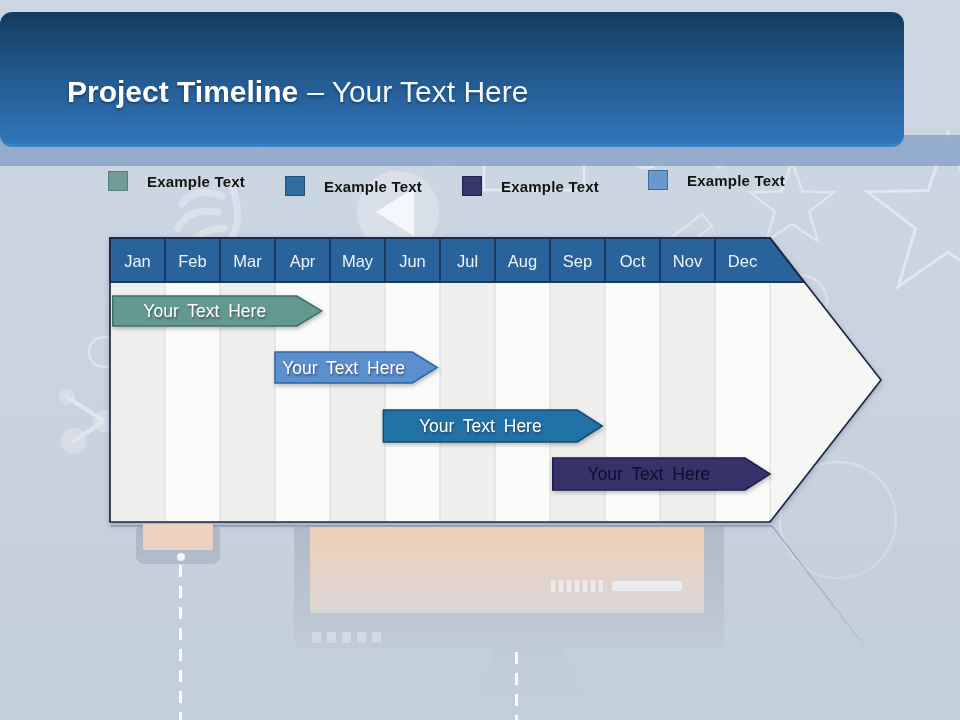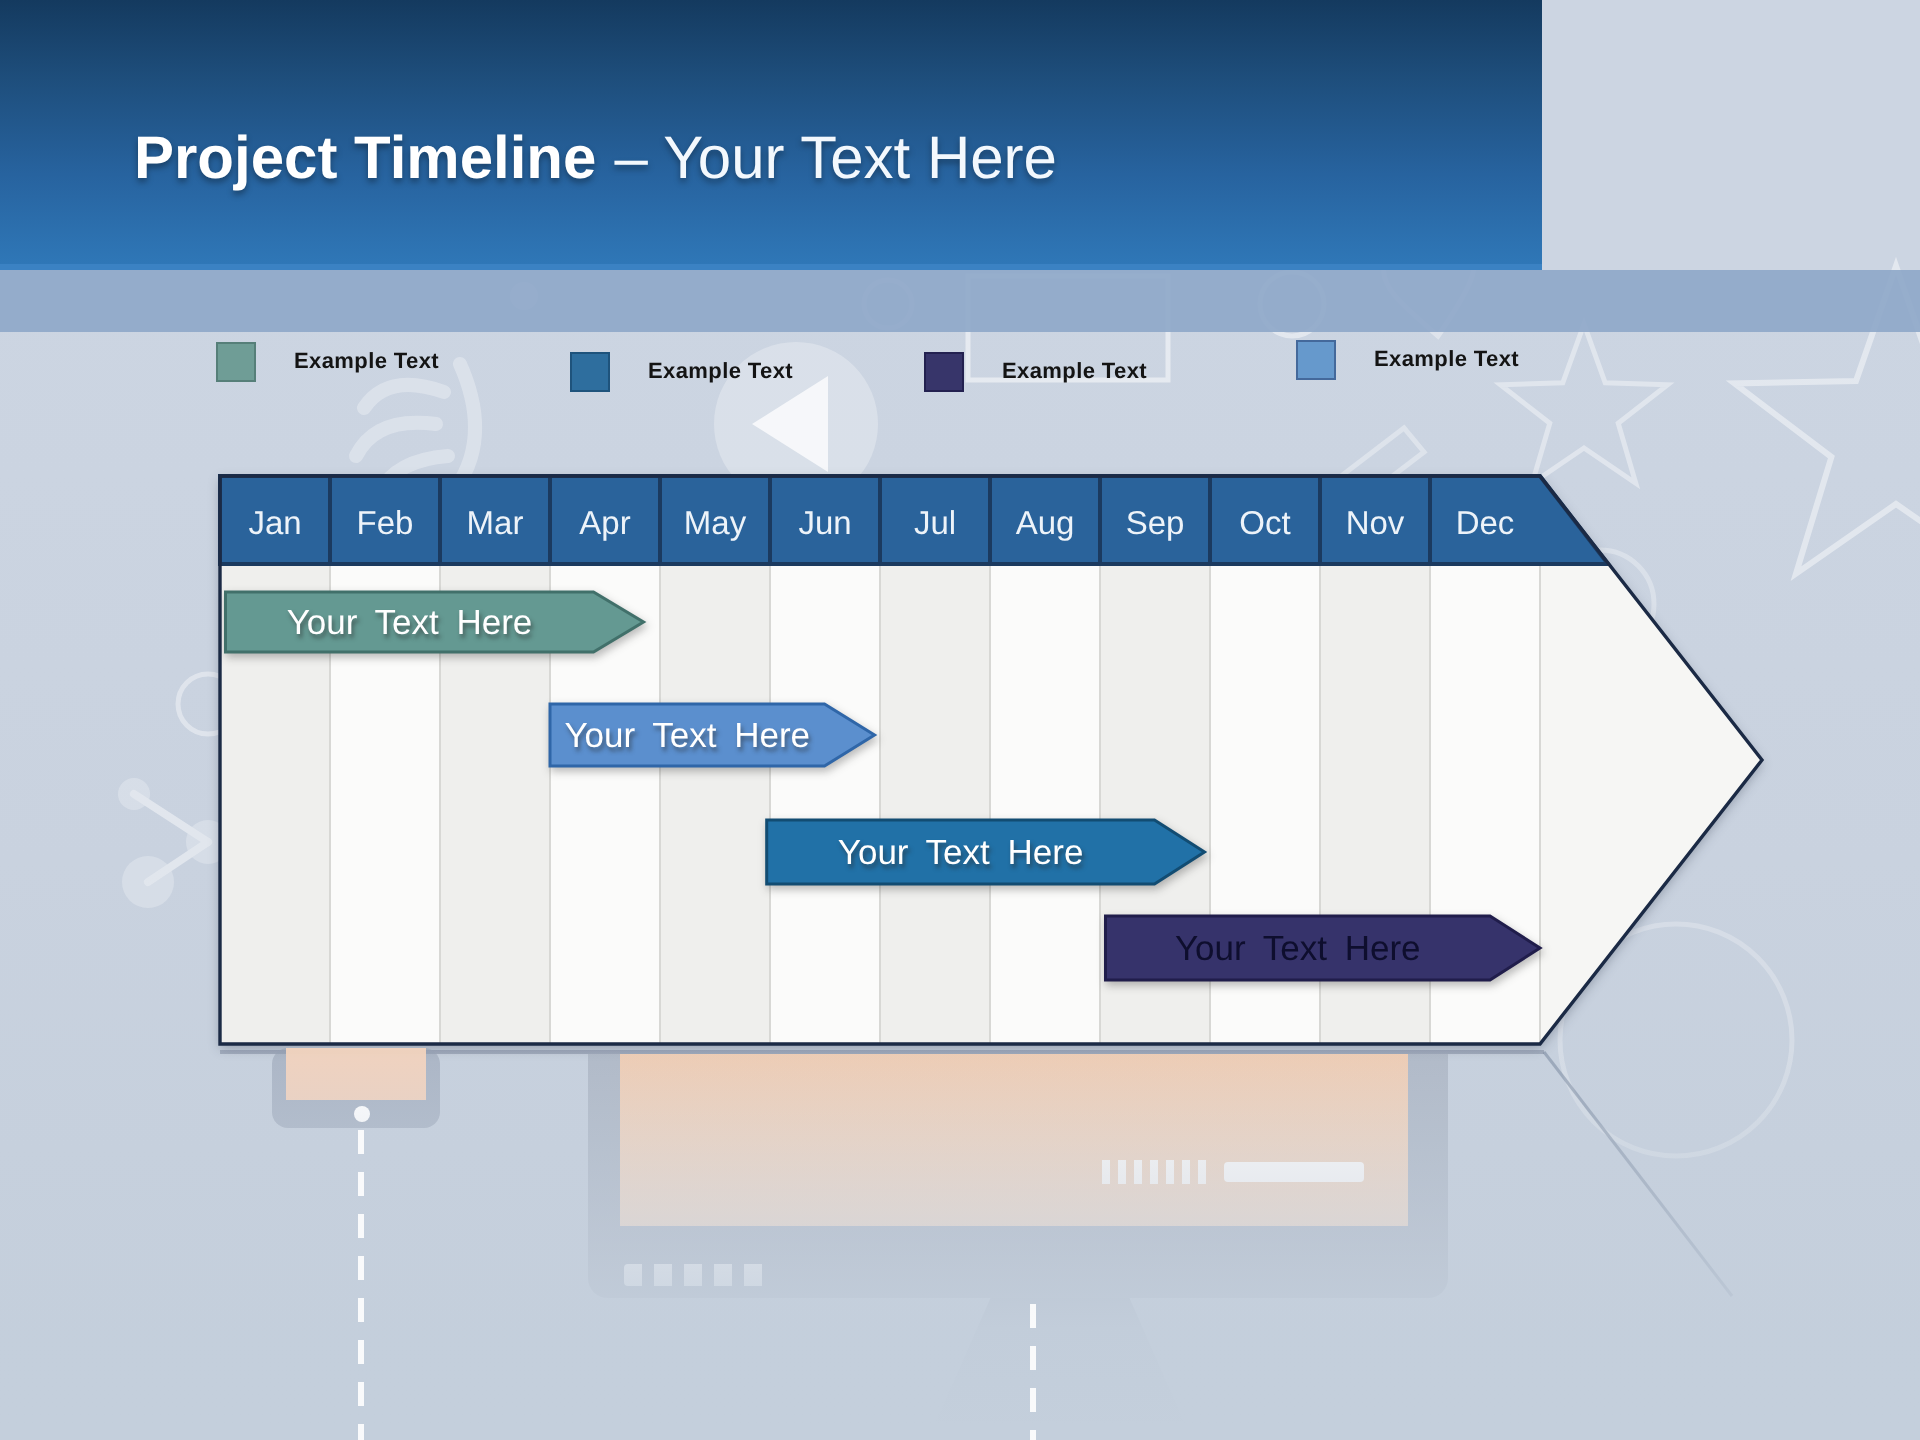--- a/index.html
+++ b/index.html
@@ -3,36 +3,37 @@
 <meta charset="utf-8">
 <style>
   html,body{margin:0;padding:0;}
   .slide{
     position:relative;width:960px;height:720px;overflow:hidden;
     font-family:"Liberation Sans",sans-serif;
     background:linear-gradient(180deg,#CCD5E2 140px,#C9D2DF 430px,#C3CEDB 100%);
   }
   
   .banner{
-    position:absolute;left:0;top:0;width:771px;height:132px;
+    position:absolute;left:0;top:12px;width:904px;height:132px;
     background:linear-gradient(180deg,#143A5F 0%,#1E4E7C 30%,#27639F 66%,#2F77B7 100%);
     border-bottom:3px solid #3B82C3;
+    border-radius:12px;
   }
   .title{position:absolute;left:67px;top:60px;margin:0;color:#fff;font-size:30px;line-height:40px;white-space:nowrap;text-shadow:0 2px 3px rgba(0,0,0,.35);}
   .title .t-bold{font-weight:700;}
   .title .t-reg{font-weight:400;margin-left:9px;color:#F3F8FD;}
   
   .band{position:absolute;left:0;top:135px;width:960px;height:31px;background:#8FA8C9;opacity:.92;}
   
   .doodles{position:absolute;left:0;top:0;pointer-events:none;}
   
   .legend{position:absolute;left:0;top:0;width:960px;height:0;}
   .legend-item{position:absolute;display:flex;align-items:center;height:22px;}
   .legend-swatch{width:20px;height:20px;border:1px solid #333;box-sizing:border-box;margin-right:19px;flex:0 0 auto;}
-  .legend-label{font-size:11px;font-weight:700;color:#141414;letter-spacing:.2px;white-space:nowrap;}
+  .legend-label{font-size:15px;font-weight:700;color:#141414;letter-spacing:.2px;white-space:nowrap;}
   
   .timeline-svg{position:absolute;left:0;top:0;}
   .timeline-svg text{font-family:"Liberation Sans",sans-serif;}
   .month-label{fill:#EDF3F9;font-size:16.5px;}
   .bar-shape{filter:drop-shadow(1px 2px 2px rgba(30,30,30,.3));}
   .bar-text-light{fill:#FFFFFF;font-size:17.5px;word-spacing:4px;text-shadow:1px 2px 2px rgba(40,40,40,.55);}
   .bar-text-dark{fill:#0E0E2E;font-size:17.5px;word-spacing:4px;}
   
   .reflection{position:absolute;left:0;top:524px;width:960px;height:196px;overflow:hidden;}
   .refl{position:absolute;}

